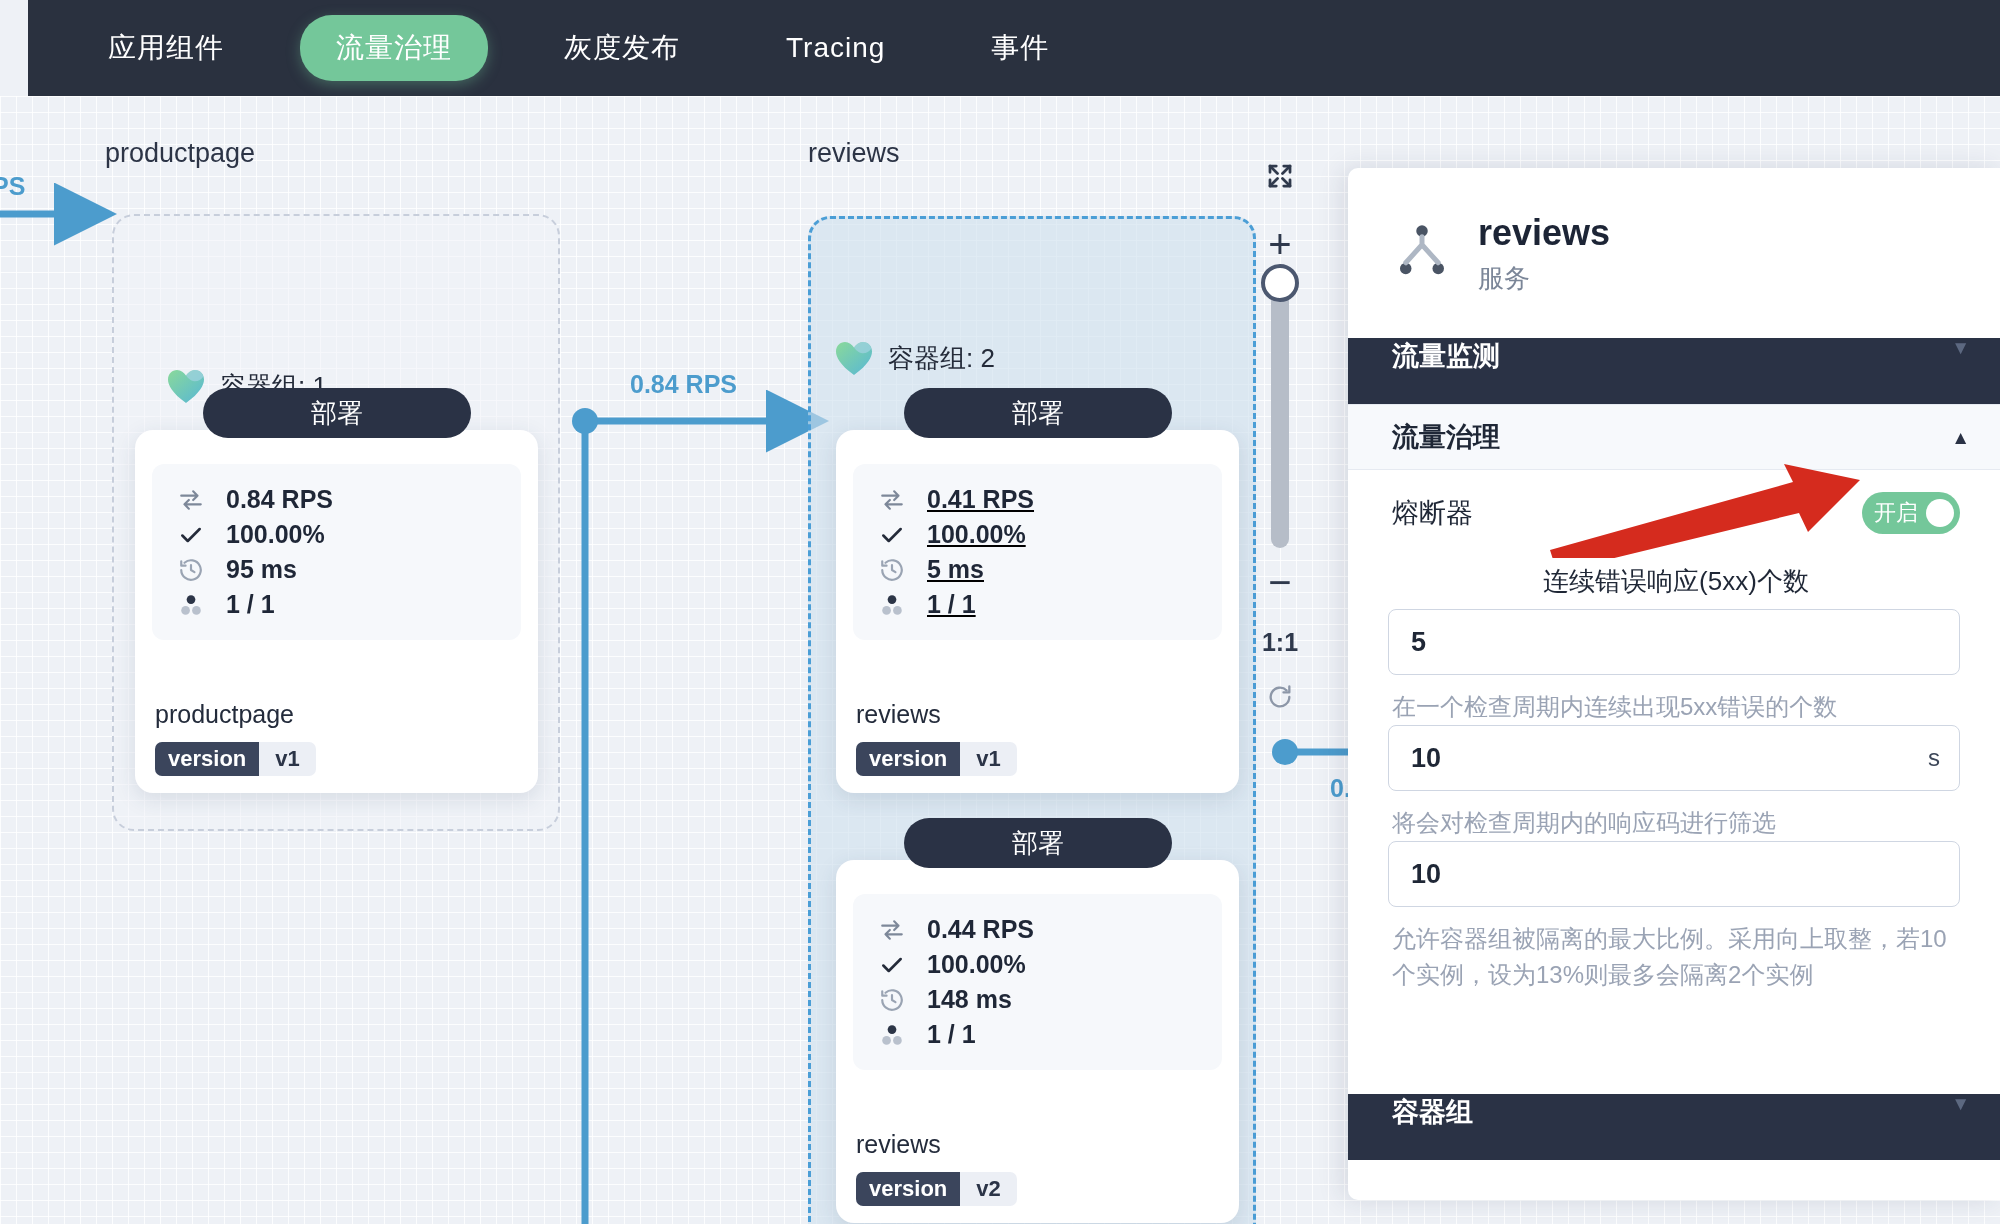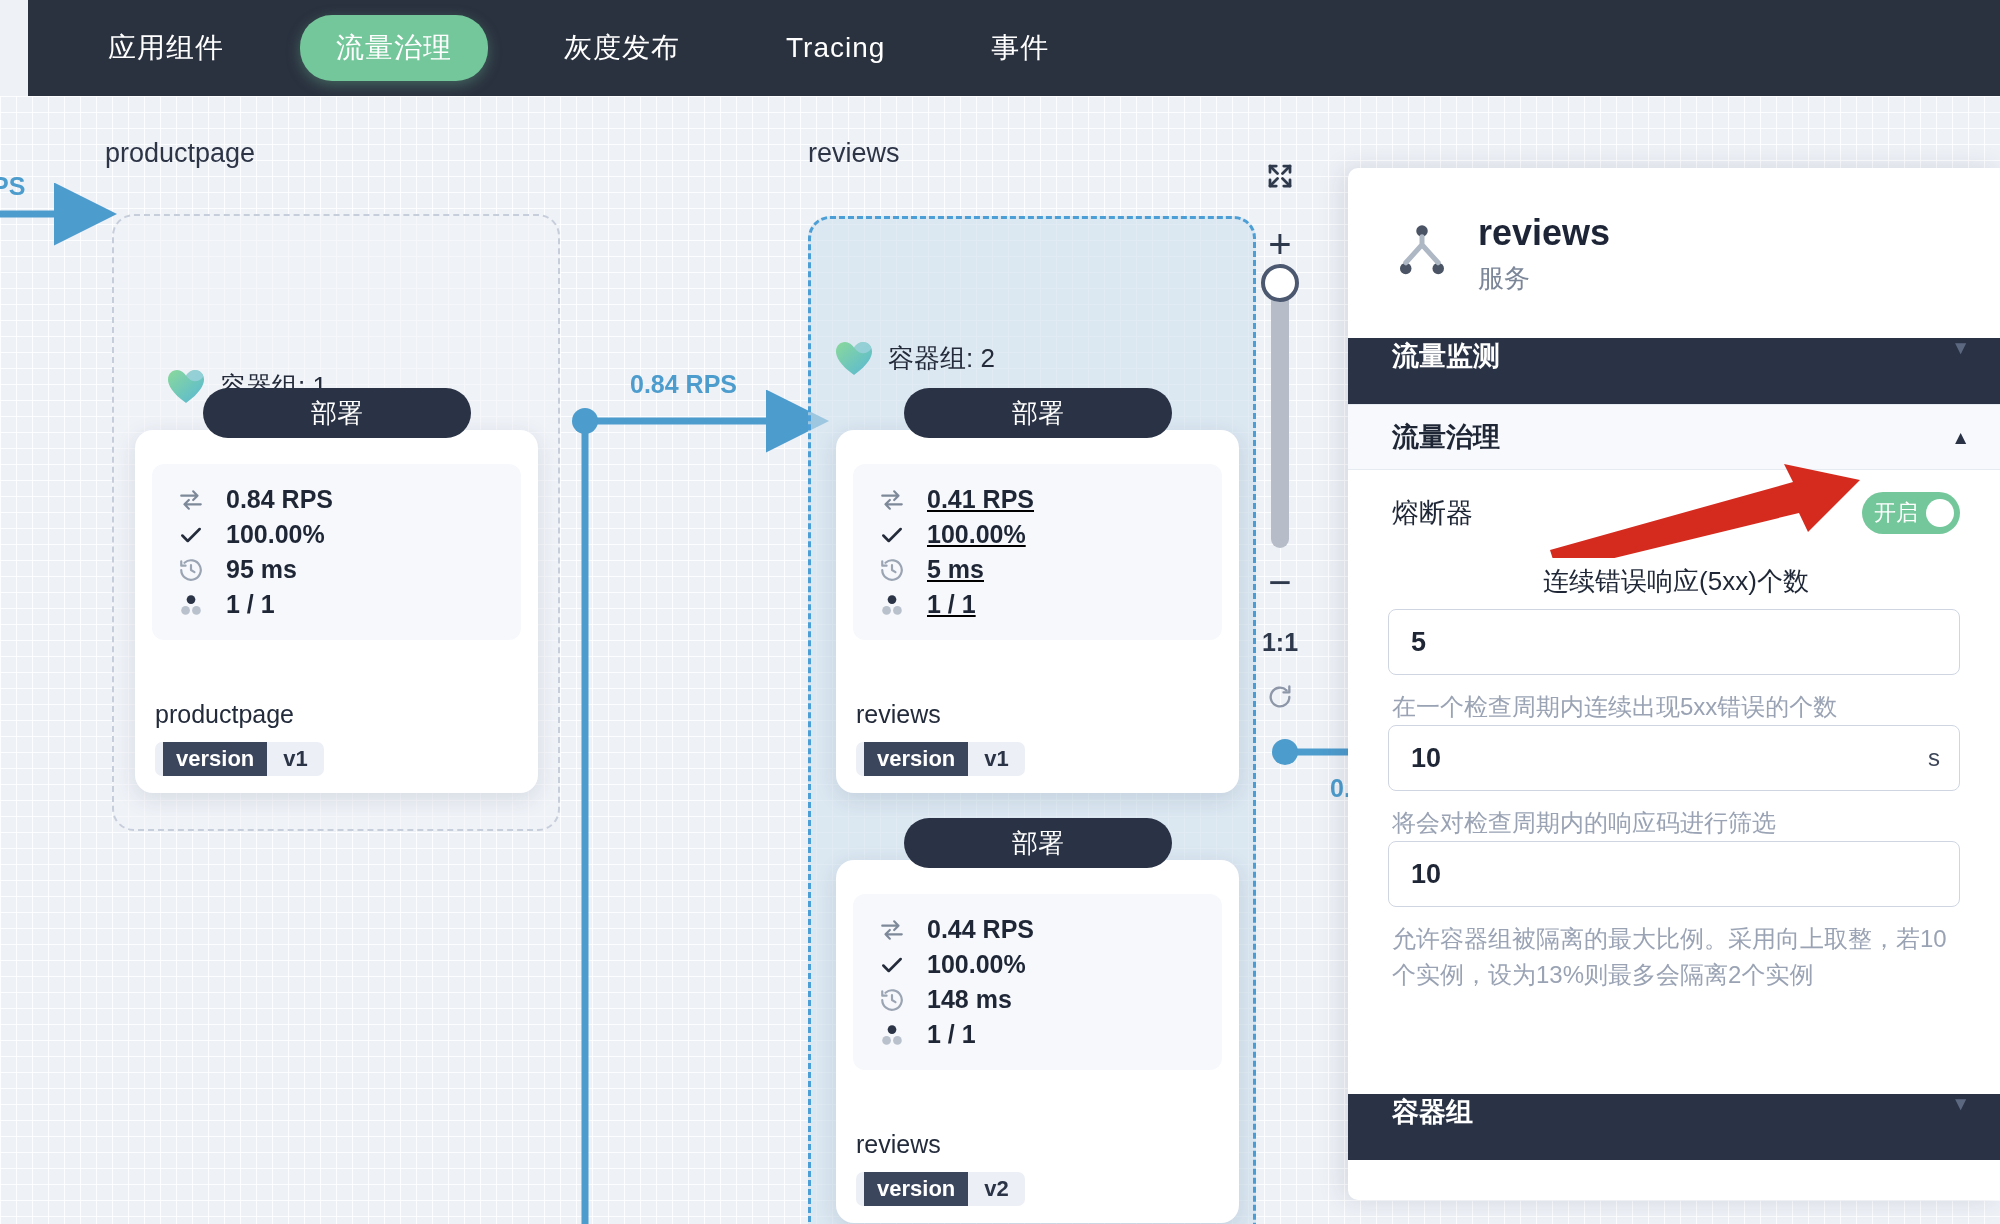--- a/index.html
+++ b/index.html
@@ -117,21 +117,20 @@
     color: #232b3b;
     white-space: nowrap;
   }
   .ver-badge {
     position: absolute;
     display: inline-flex; align-items: stretch;
     background: #eceff5;
     border-radius: 7px;
     overflow: hidden;
     height: 34px;
-    padding-left: 8px;
   }
   .ver-k {
     background: #3b455c; color: #fff;
     font-size: 22px; font-weight: 600;
     padding: 0 13px;
     display:flex; align-items:center;
   }
   .ver-v {
     color: #2b3447; font-size: 22px; font-weight: 600;
     padding: 0 16px;

